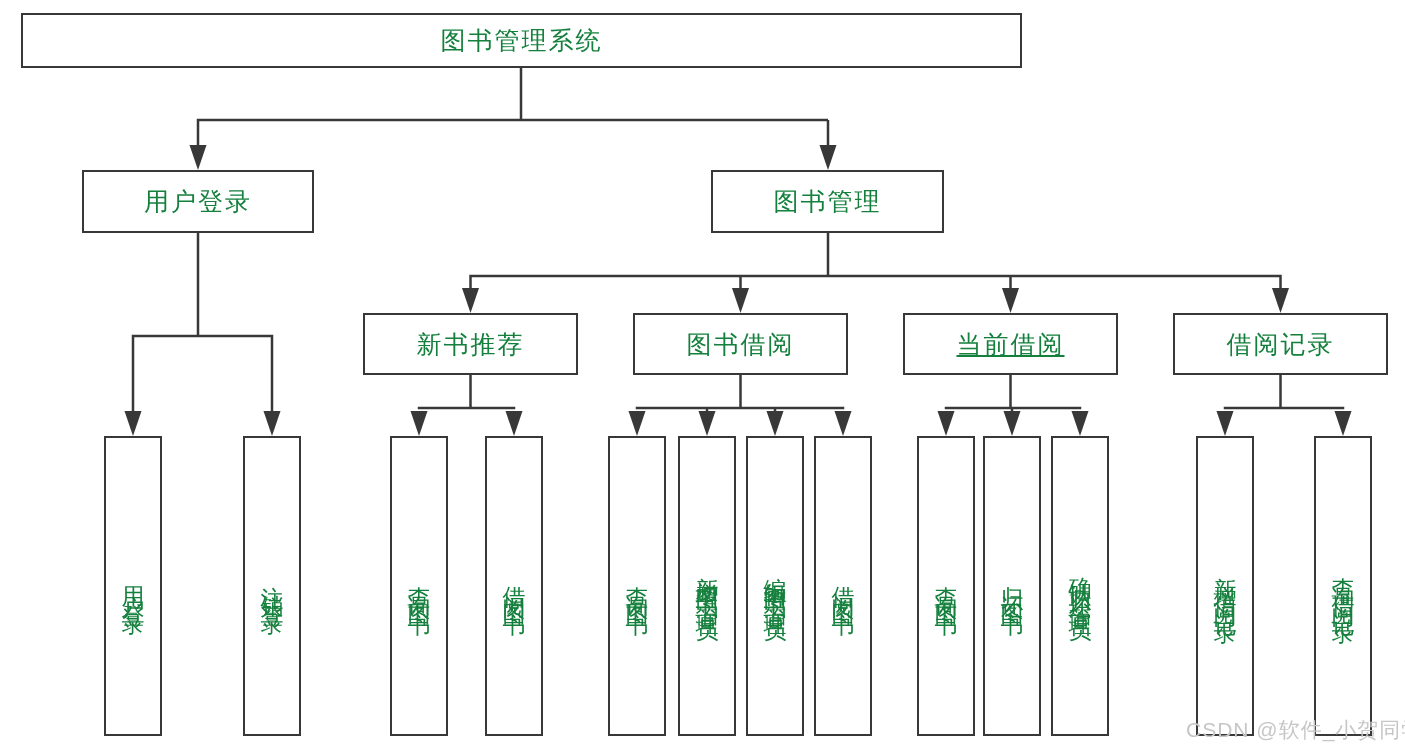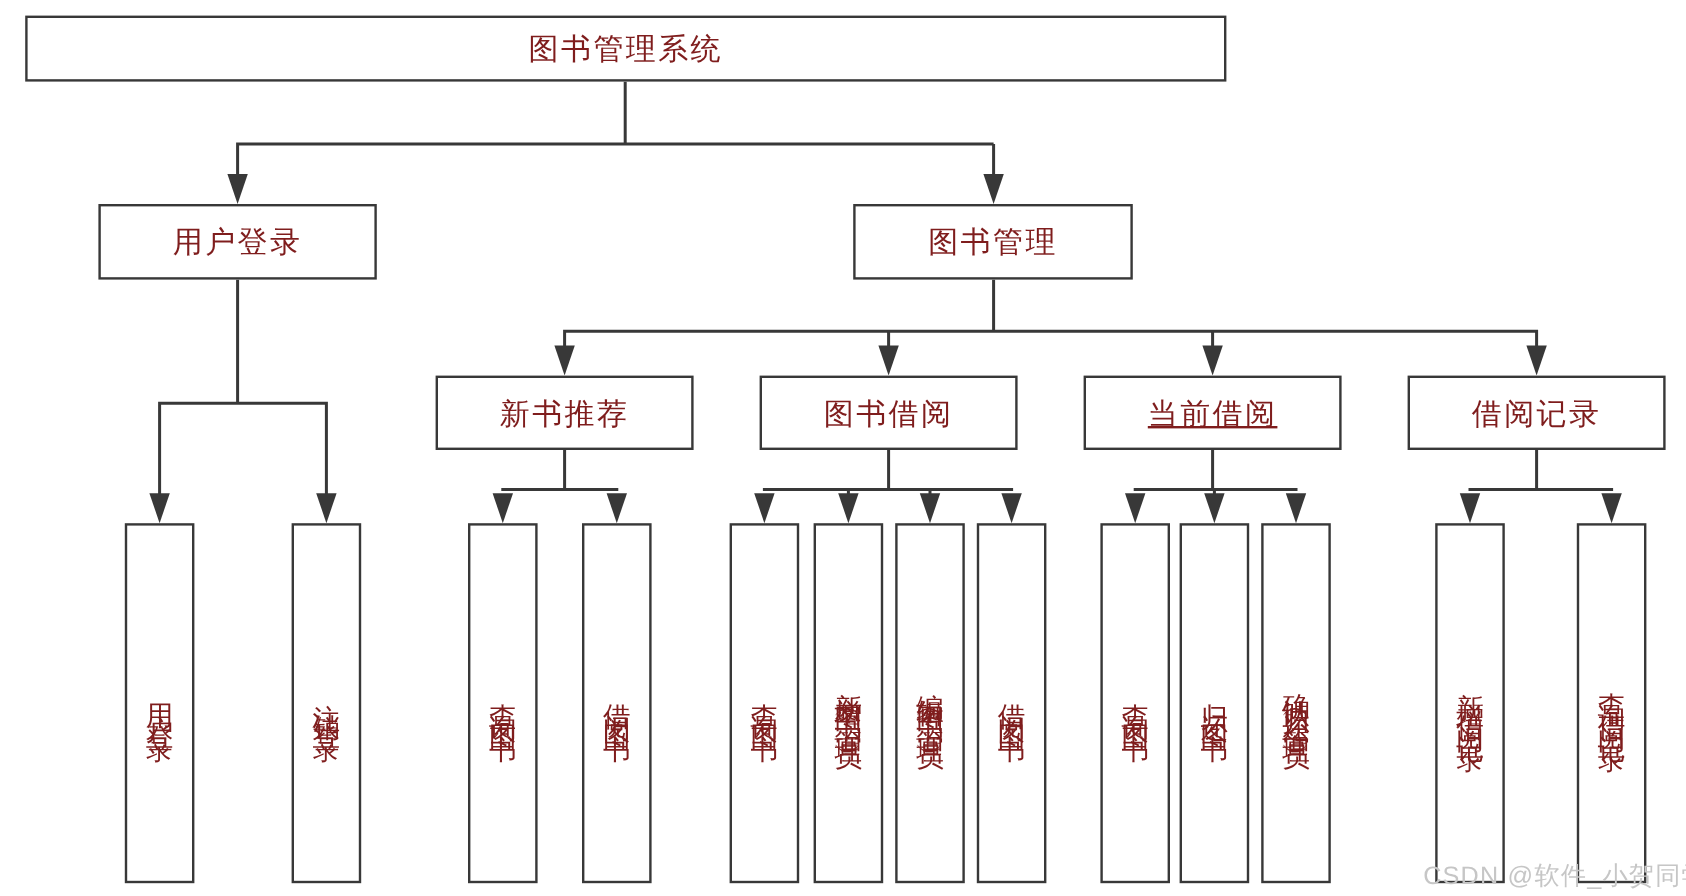--- a/index.html
+++ b/index.html
@@ -19,21 +19,21 @@
     pointer-events: none;
   }
   .box {
     position: absolute;
     box-sizing: border-box;
     background: #ffffff;
     border: 2.5px solid #383838;
     display: flex;
     align-items: center;
     justify-content: center;
-    color: #7f1d1d;
+    color: #15803d;
     z-index: 1;
   }
   .h-box {
     font-size: 25px;
     letter-spacing: 2px;
     white-space: nowrap;
   }
   .v-box {
     writing-mode: vertical-rl;
     text-orientation: mixed;

